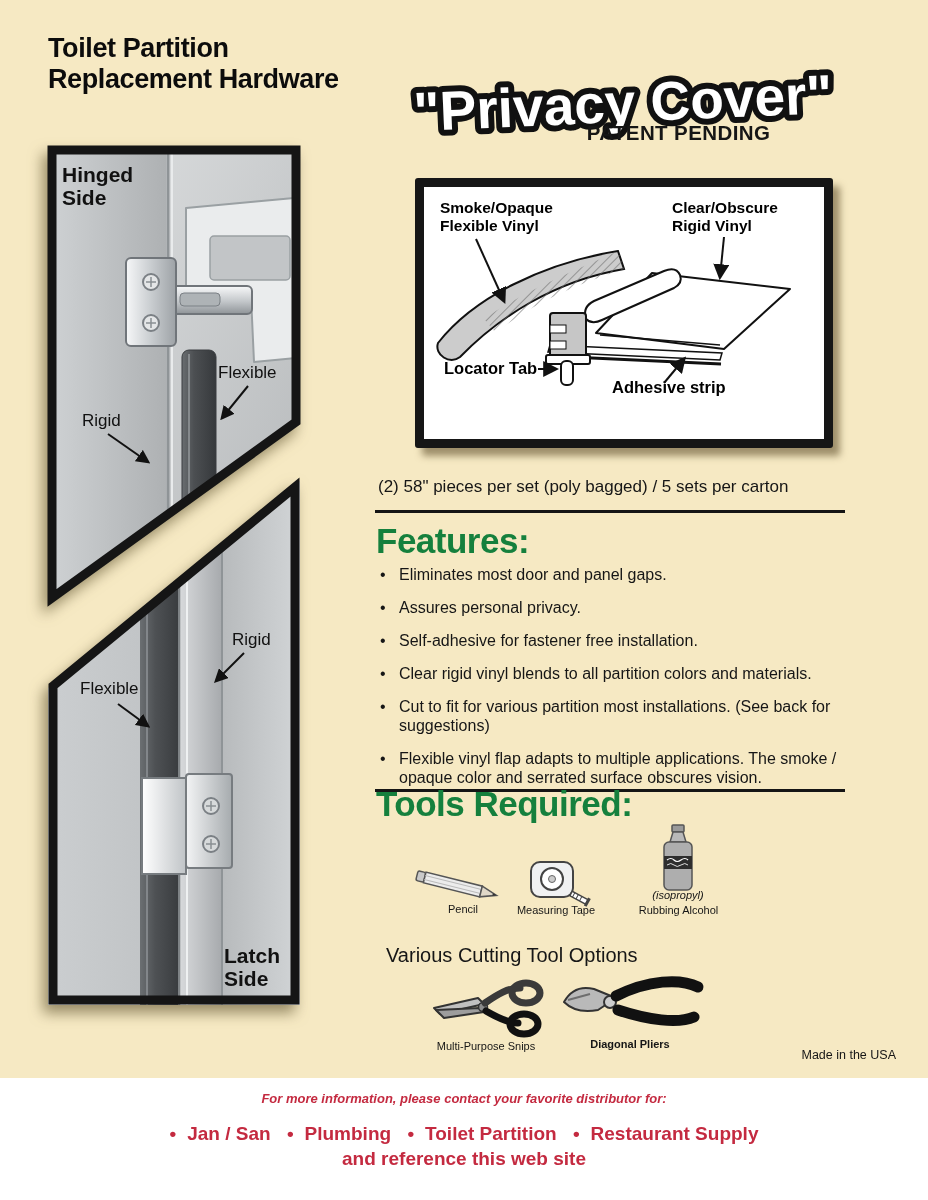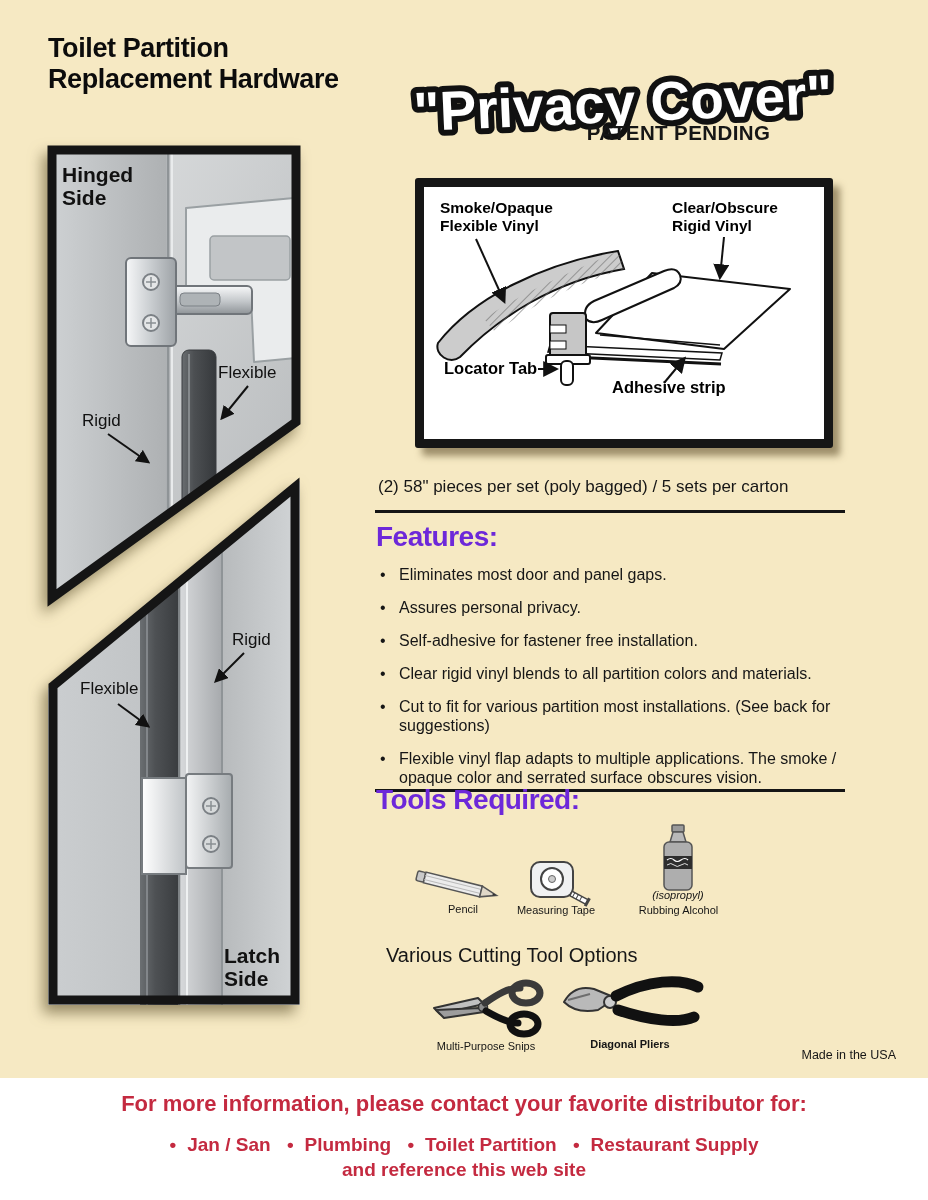--- a/index.html
+++ b/index.html
@@ -27,42 +27,42 @@
   
   .photo{overflow:visible;filter:drop-shadow(-5px 8px 7px rgba(90,78,42,.6));}
   .photo-top{left:48px;top:146px;}
   .photo-bottom{left:48px;top:478px;}
 
   
   .pkg-note{left:378px;top:477px;font-size:17px;}
   .rule{height:3px;background:#151515;}
   .rule1{left:375px;top:510px;width:470px;}
   .rule2{left:375px;top:789px;width:470px;}
-  .sec-heading{font-size:28px;font-weight:bold;letter-spacing:-0.5px;color:#6d28d9;}
+  .sec-heading{font-size:35px;font-weight:bold;letter-spacing:-0.5px;color:#15803d;}
   .features-heading{left:376px;top:521px;}
   .tools-heading{left:376px;top:776px;margin-top:8px;}
   .features-list{left:380px;top:565px;width:482px;list-style:none;margin:0;padding:0;}
   .features-list li{display:flex;margin-bottom:14px;font-size:16px;line-height:1.19;}
   .features-list .blt{width:19px;flex:0 0 19px;}
 
   
   .icon-label{font-size:11px;text-align:center;}
   .lbl-pencil{left:408px;top:903px;width:110px;}
   .lbl-tape{left:498px;top:904px;width:116px;}
   .lbl-iso{left:612px;top:889px;width:132px;font-style:italic;}
   .lbl-alcohol{left:606px;top:904px;width:145px;}
   .cutting-heading{left:386px;top:944px;width:380px;text-align:left;font-size:20px;}
   .lbl-snips{left:418px;top:1040px;width:136px;}
   .lbl-pliers{left:556px;top:1038px;width:148px;font-weight:bold;}
   .made-in{left:756px;top:1048px;width:140px;text-align:right;font-size:12.5px;}
 
   
   .footer{left:0;top:1078px;width:928px;height:122px;background:#ffffff;
           text-align:center;color:#C42A40;font-weight:bold;}
-  .footer .l1{margin-top:13px;font-size:22px;}
+  .footer .l1{margin-top:13px;font-size:13px;font-style:italic;}
   .footer .l2{margin-top:17px;font-size:19px;}
   .footer .l3{margin-top:3px;font-size:19px;}
   .fb{margin:0 11px;}
   .fb:first-child{margin-left:0;}
 </style>
 </head>
 <body>
 
 <div class="page">
 

